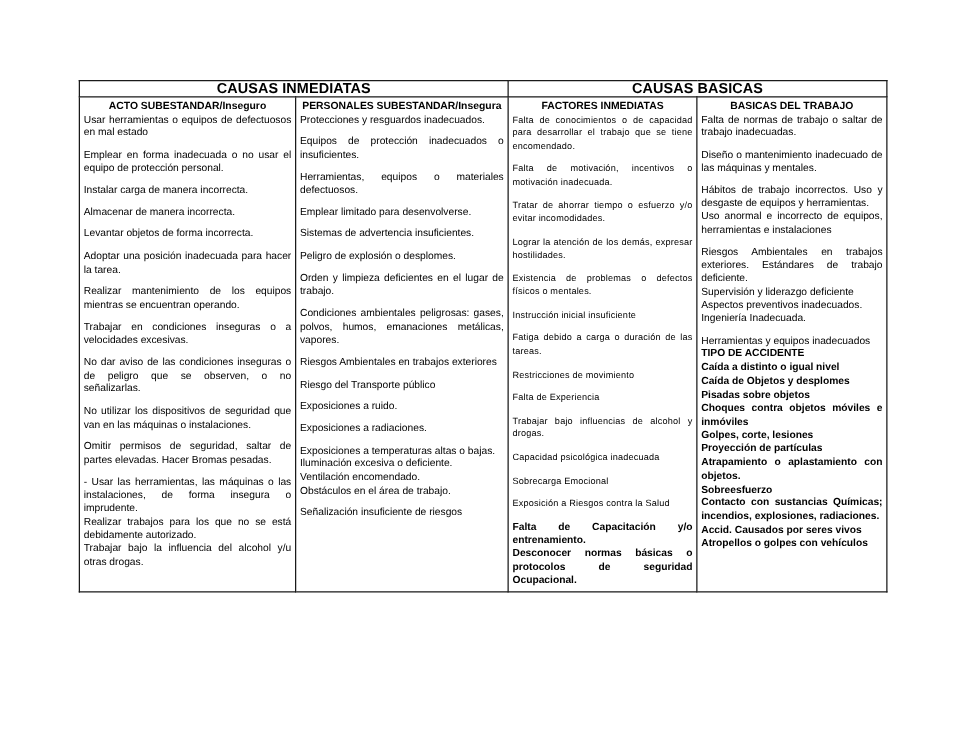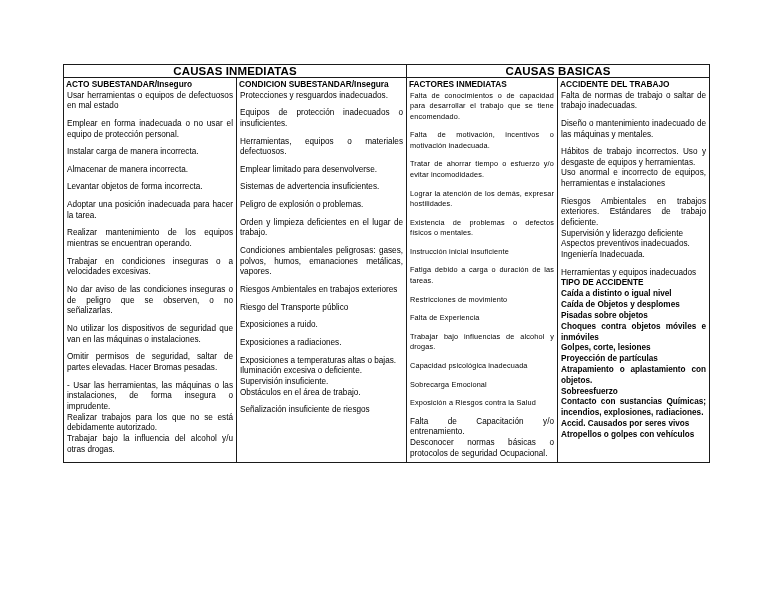--- a/index.html
+++ b/index.html
@@ -34,21 +34,21 @@
     padding: 0;
   }
   .grouphead {
     text-align: center;
     font-weight: bold;
     font-size: 11.5px;
     padding: 3px 0 4px 0;
     letter-spacing: .1px;
   }
   .colhead {
-    text-align: left;
+    text-align: center;
     font-weight: bold;
     font-size: 8.3px;
     padding: 2px 2px 1px 2px;
     line-height: 1.15;
   }
   .cellbody {
     padding: 0 3px 3px 3px;
   }
   
   .c1 { width: 173px; }
@@ -68,21 +68,21 @@
   
   .cond p.j {
     font-weight: normal;
     font-size: 7.3px;
     font-stretch: condensed;
     letter-spacing: .15px;
     line-height: 1.45;
     margin-bottom: 8px;
   }
   .cond p.j.plain {
-    font-weight: normal;
+    font-weight: bold;
     font-size: 8.2px;
     letter-spacing: 0;
     font-stretch: normal;
     line-height: 1.3;
     margin-bottom: 0;
   }
   
   p.b {
     margin: 0;
     text-align: justify;
@@ -127,37 +127,37 @@
             <p class="j">No dar aviso de las condiciones inseguras o de peligro que se observen, o no señalizarlas.</p>
             <p class="j">No utilizar los dispositivos de seguridad que van en las máquinas o instalaciones.</p>
             <p class="j">Omitir permisos de seguridad, saltar de partes elevadas. Hacer Bromas pesadas.</p>
             <p class="j nogap">- Usar las herramientas, las máquinas o las instalaciones, de forma insegura o imprudente.</p>
             <p class="j nogap">Realizar trabajos para los que no se está debidamente autorizado.</p>
             <p class="j nogap">Trabajar bajo la influencia del alcohol y/u otras drogas.</p>
           </div>
         </td>
 
         <td>
-          <div class="colhead">CONDICION SUBESTANDAR/Insegura</div>
+          <div class="colhead">PERSONALES SUBESTANDAR/Insegura</div>
           <div class="cellbody">
             <p class="j">Protecciones y resguardos inadecuados.</p>
             <p class="j">Equipos de protección inadecuados o insuficientes.</p>
             <p class="j">Herramientas, equipos o materiales defectuosos.</p>
             <p class="j">Emplear limitado para desenvolverse.</p>
             <p class="j">Sistemas de advertencia insuficientes.</p>
-            <p class="j">Peligro de explosión o problemas.</p>
+            <p class="j">Peligro de explosión o desplomes.</p>
             <p class="j">Orden y limpieza deficientes en el lugar de trabajo.</p>
             <p class="j">Condiciones ambientales peligrosas: gases, polvos, humos, emanaciones metálicas, vapores.</p>
             <p class="j">Riesgos Ambientales en trabajos exteriores</p>
             <p class="j">Riesgo del Transporte público</p>
             <p class="j">Exposiciones a ruido.</p>
             <p class="j">Exposiciones a radiaciones.</p>
             <p class="j nogap">Exposiciones a temperaturas altas o bajas.</p>
             <p class="j nogap">Iluminación excesiva o deficiente.</p>
-            <p class="j nogap">Supervisión insuficiente.</p>
+            <p class="j nogap">Ventilación encomendado.</p>
             <p class="j">Obstáculos en el área de trabajo.</p>
             <p class="j">Señalización insuficiente de riesgos</p>
           </div>
         </td>
 
         <td>
           <div class="colhead">FACTORES INMEDIATAS</div>
           <div class="cellbody cond">
             <p class="j">Falta de conocimientos o de capacidad para desarrollar el trabajo que se tiene encomendado.</p>
             <p class="j">Falta de motivación, incentivos o motivación inadecuada.</p>
@@ -171,21 +171,21 @@
             <p class="j">Trabajar bajo influencias de alcohol y drogas.</p>
             <p class="j">Capacidad psicológica inadecuada</p>
             <p class="j">Sobrecarga Emocional</p>
             <p class="j">Exposición a Riesgos contra la Salud</p>
             <p class="j plain spacer-top">Falta de Capacitación y/o entrenamiento.</p>
             <p class="j plain">Desconocer normas básicas o protocolos de seguridad Ocupacional.</p>
           </div>
         </td>
 
         <td>
-          <div class="colhead">ACCIDENTE DEL TRABAJO</div>
+          <div class="colhead">BASICAS DEL TRABAJO</div>
           <div class="cellbody">
             <p class="j">Falta de normas de trabajo o saltar de trabajo inadecuadas.</p>
             <p class="j">Diseño o mantenimiento inadecuado de las máquinas y mentales.</p>
             <p class="j nogap">Hábitos de trabajo incorrectos. Uso y desgaste de equipos y herramientas.</p>
             <p class="j">Uso anormal e incorrecto de equipos, herramientas e instalaciones</p>
             <p class="j nogap">Riesgos Ambientales en trabajos exteriores. Estándares de trabajo deficiente.</p>
             <p class="j nogap">Supervisión y liderazgo deficiente</p>
             <p class="j nogap">Aspectos preventivos inadecuados.</p>
             <p class="j">Ingeniería Inadecuada.</p>
             <p class="j nogap">Herramientas y equipos inadecuados</p>

